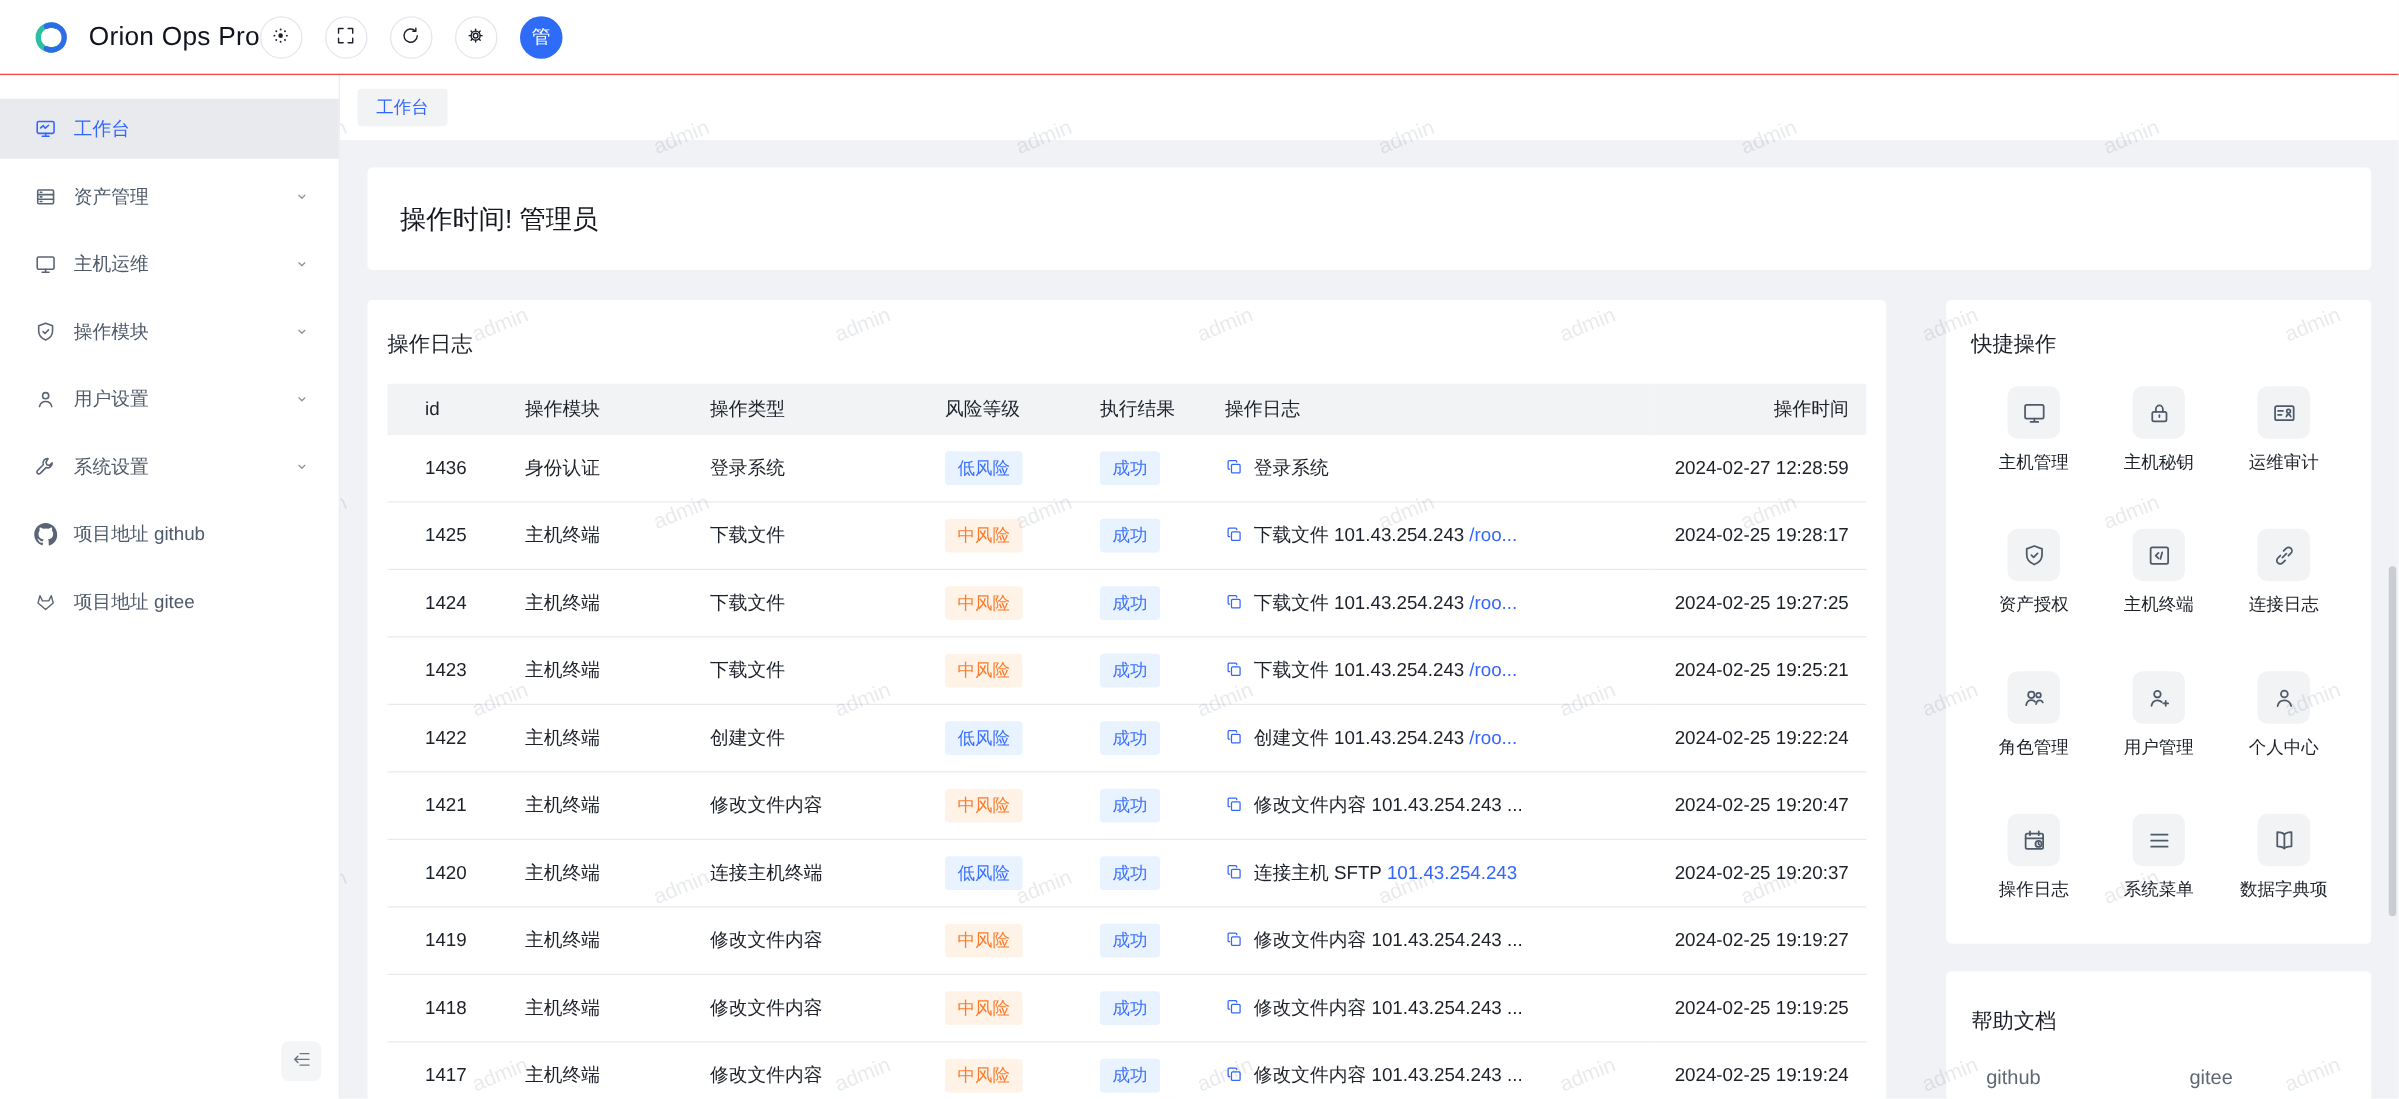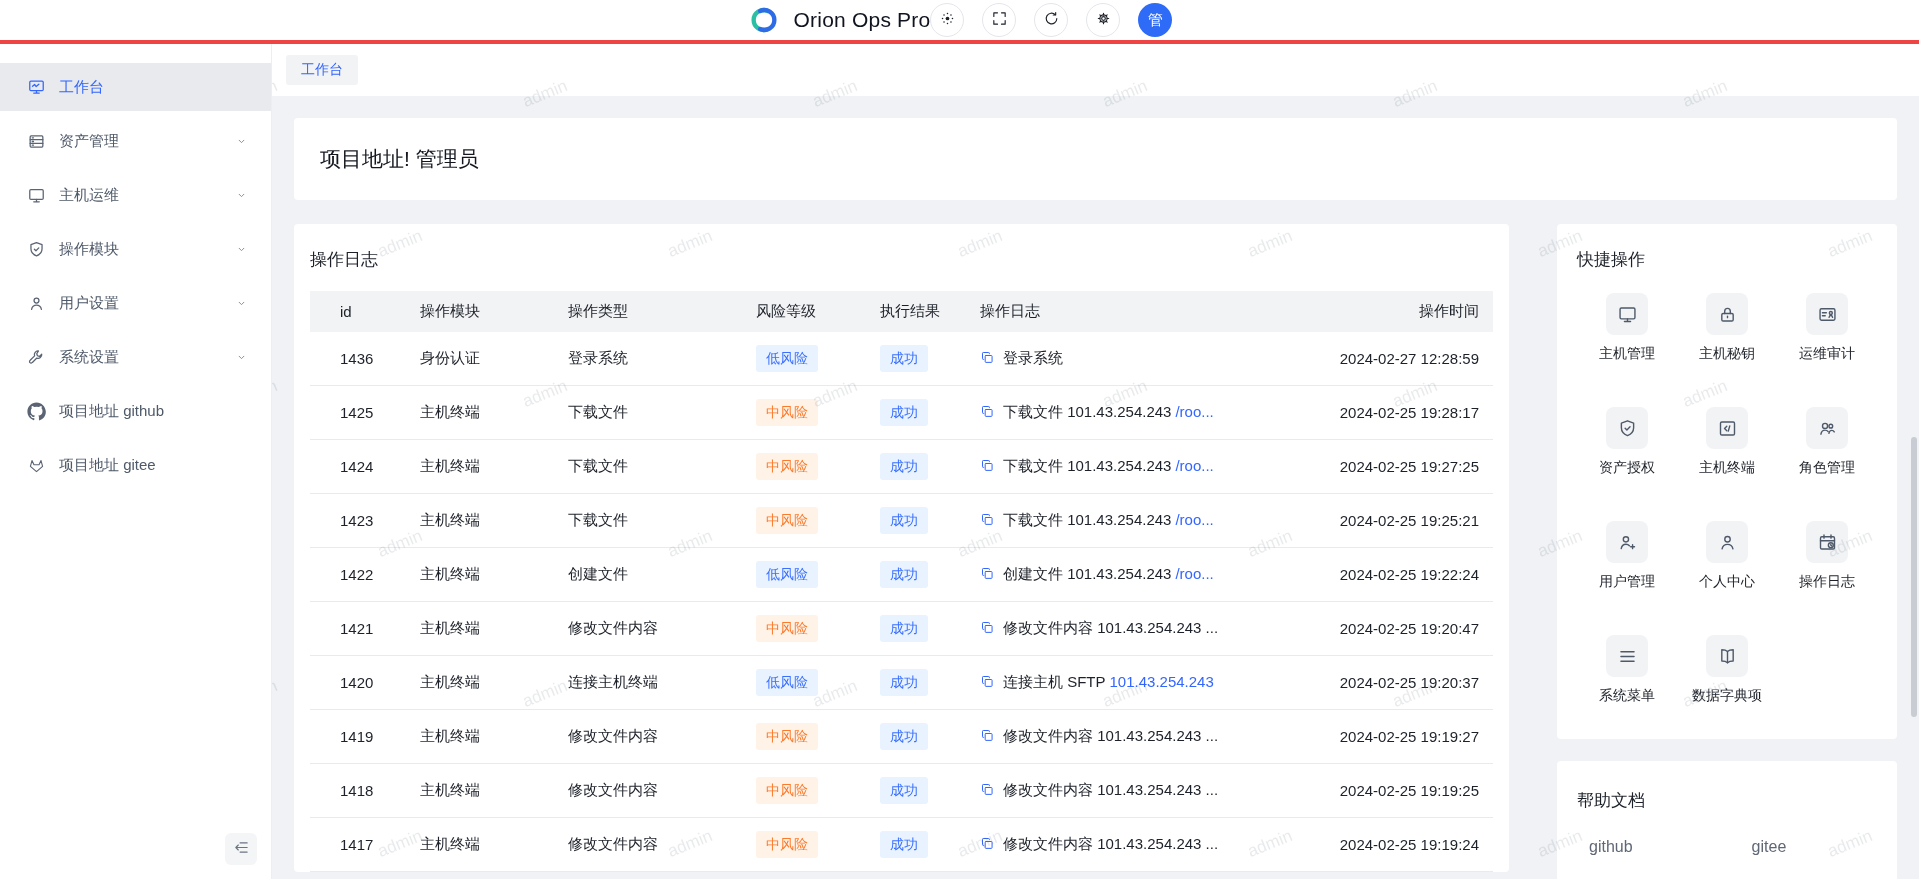--- a/index.html
+++ b/index.html
@@ -1,22 +1,22 @@
 <!DOCTYPE html>
 <html><head>
 <meta charset="utf-8">
 <style>
   html,body{margin:0;padding:0;}
   body{width:1919px;height:879px;overflow:hidden;background:#fff;color:#1d2129;
        font-family:"Liberation Sans","DejaVu Sans",sans-serif;}
   .app{display:flex;flex-direction:column;width:100%;height:100%;}
 
   
-  .top{height:44px;flex:none;display:flex;align-items:center;justify-content:center;
-       padding:0 24px;border-bottom:4px solid #ef4444;background:#fff;box-sizing:border-box;}
+  .top{height:60px;flex:none;display:flex;align-items:center;justify-content:flex-start;
+       padding:0 24px;border-bottom:1px solid #ef4444;background:#fff;box-sizing:border-box;}
   .brand{display:flex;align-items:center;gap:13px;}
   .brand-title{font-size:21px;font-weight:500;color:#10141f;letter-spacing:.2px;}
   .hdr-actions{display:flex;align-items:center;gap:18px;}
   .hdr-btn{width:34px;height:34px;border-radius:50%;border:1px solid #e5e6eb;background:#fff;
            color:#1d2129;display:flex;align-items:center;justify-content:center;padding:0;cursor:pointer;}
   .hdr-btn svg{width:17px;height:17px;}
   .avatar{width:34px;height:34px;border-radius:50%;background:#2e6bf6;color:#fff;font-size:15px;
           display:flex;align-items:center;justify-content:center;cursor:pointer;}
 
   
@@ -244,21 +244,21 @@
       </button>
     </aside>
 
     <main>
       <div class="crumb-bar">
         <span class="crumb-chip">工作台</span>
       </div>
 
       <div class="content">
         <section class="card welcome">
-          <h1>项目地址! 管理员</h1>
+          <h1>操作时间! 管理员</h1>
         </section>
 
         <div class="cols">
 
           <section class="card log-card">
             <h2>操作日志</h2>
             <table>
               <colgroup>
                 <col style="width:110px">
                   <col style="width:148px">
@@ -487,20 +487,28 @@
   </div>
                   <div class="qa-item">
     <span class="qa-ico">
                       <svg viewBox="0 0 24 24" fill="none" stroke="currentColor" stroke-width="1.6" stroke-linecap="round" stroke-linejoin="round">
                         <rect x="4" y="4.5" width="16" height="15" rx="1.5"></rect>
                         <polyline points="11.2,9.5 8.6,12 11.2,14.5"></polyline>
                         <path d="M14.6 9 12.9 15"></path>
                       </svg>
                     </span>
     <span class="qa-label">主机终端</span>
+  </div>
+                  <div class="qa-item">
+    <span class="qa-ico">
+                      <svg viewBox="0 0 24 24" fill="none" stroke="currentColor" stroke-width="1.6" stroke-linecap="round" stroke-linejoin="round">
+                        <path d="M10.2 13.8l3.6-3.6M8.3 11.9l-2.3 2.3a3.1 3.1 0 0 0 4.4 4.4l2.3-2.3M15.7 12.1l2.3-2.3a3.1 3.1 0 0 0-4.4-4.4l-2.3 2.3"></path>
+                      </svg>
+                    </span>
+    <span class="qa-label">连接日志</span>
   </div>
                   <div class="qa-item">
     <span class="qa-ico">
                       <svg viewBox="0 0 24 24" fill="none" stroke="currentColor" stroke-width="1.6" stroke-linecap="round" stroke-linejoin="round">
                         <circle cx="9.2" cy="9" r="2.9"></circle>
                         <path d="M4.5 18.5c.5-3 2.3-4.6 4.7-4.6 1.4 0 2.6.5 3.5 1.5"></path>
                         <circle cx="15.8" cy="9.3" r="2.1"></circle>
                         <path d="M13.6 17.5c.4-2.2 1.6-3.4 3.3-3.4 1.2 0 2.2.6 2.8 1.8"></path>
                       </svg>
                     </span>

